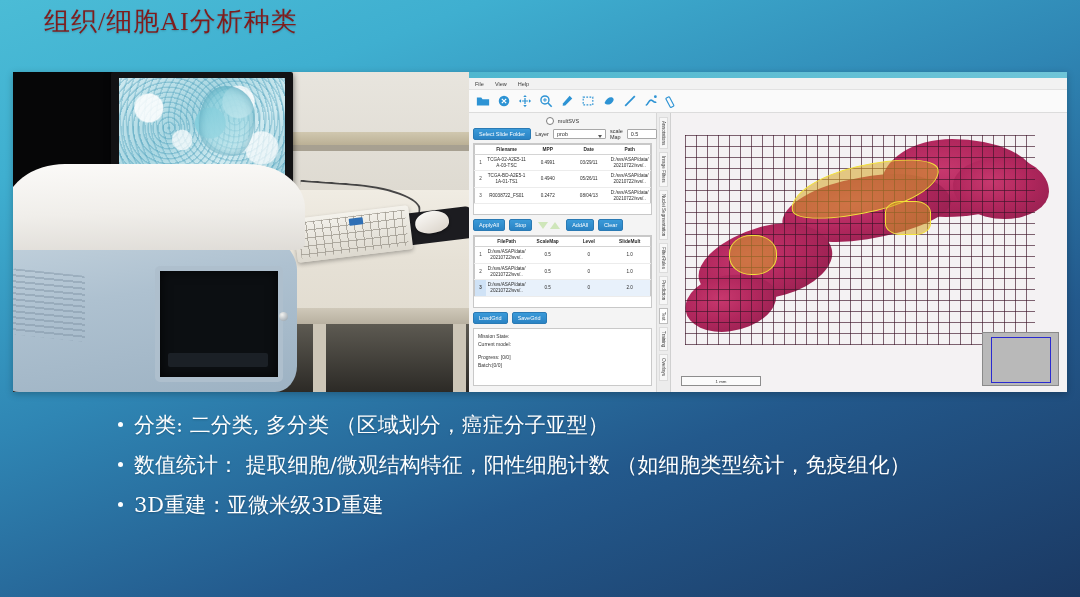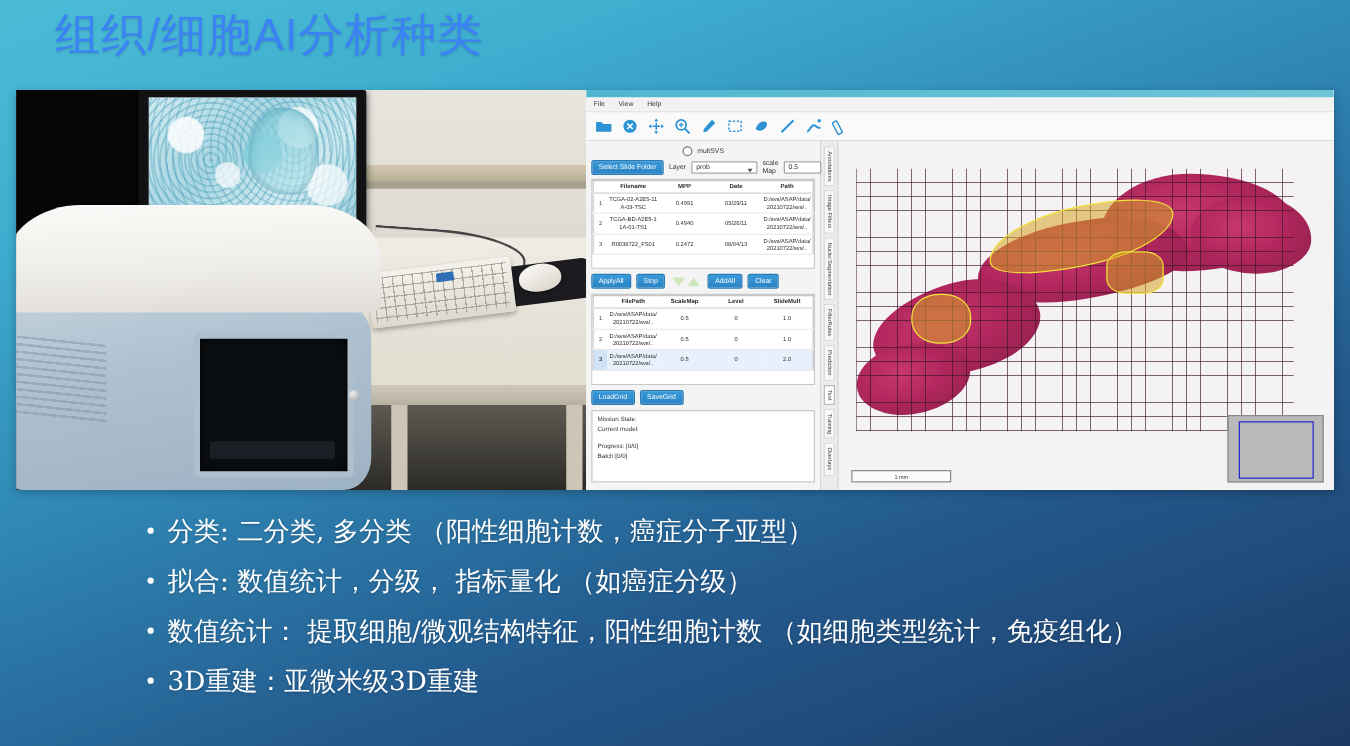--- a/index.html
+++ b/index.html
@@ -7,22 +7,22 @@
     width:1080px;height:597px;overflow:hidden;
     font-family:"Liberation Sans","DejaVu Sans",sans-serif;
     background:linear-gradient(160deg,#4bbcd6 0%,#3fafd0 18%,#2f86b4 44%,#23598c 70%,#1b3963 100%);
     position:relative;
   }
   .slide{position:absolute;inset:0;}
 
   
   .title{
     position:absolute;left:44px;top:4px;
-    font-size:36px;color:#3b82f6;letter-spacing:1px;
-    font-family:Liberation Sans, sans-serif;
+    font-size:26px;color:#7f1d1d;letter-spacing:1px;
+    font-family:Liberation Serif, serif;
     text-shadow:0 1px 2px rgba(0,0,0,.18);
     white-space:nowrap;
   }
 
   
   .media{
     position:absolute;left:13px;top:72px;width:1054px;height:320px;
     display:flex;background:#fff;
     box-shadow:0 2px 7px rgba(0,0,0,.25);
   }
@@ -448,25 +448,21 @@
           </div>
         </div>
 
       </div>
     </div>
   </div>
 
   <div class="bullets">
     <div class="bullet">
       <span class="dot"></span>
-      <span>分类: 二分类, 多分类 （阳性细胞计数，癌症分子亚型）</span>
-    </div>
-    <div class="bullet">
-      <span class="dot"></span>
-      <span>拟合: 数值统计，分级， 指标量化 （如癌症分级）</span>
+      <span>分类: 二分类, 多分类 （区域划分，癌症分子亚型）</span>
     </div>
     <div class="bullet">
       <span class="dot"></span>
       <span>数值统计： 提取细胞/微观结构特征，阳性细胞计数 （如细胞类型统计，免疫组化）</span>
     </div>
     <div class="bullet">
       <span class="dot"></span>
       <span>3D重建：亚微米级3D重建</span>
     </div>
   </div>

